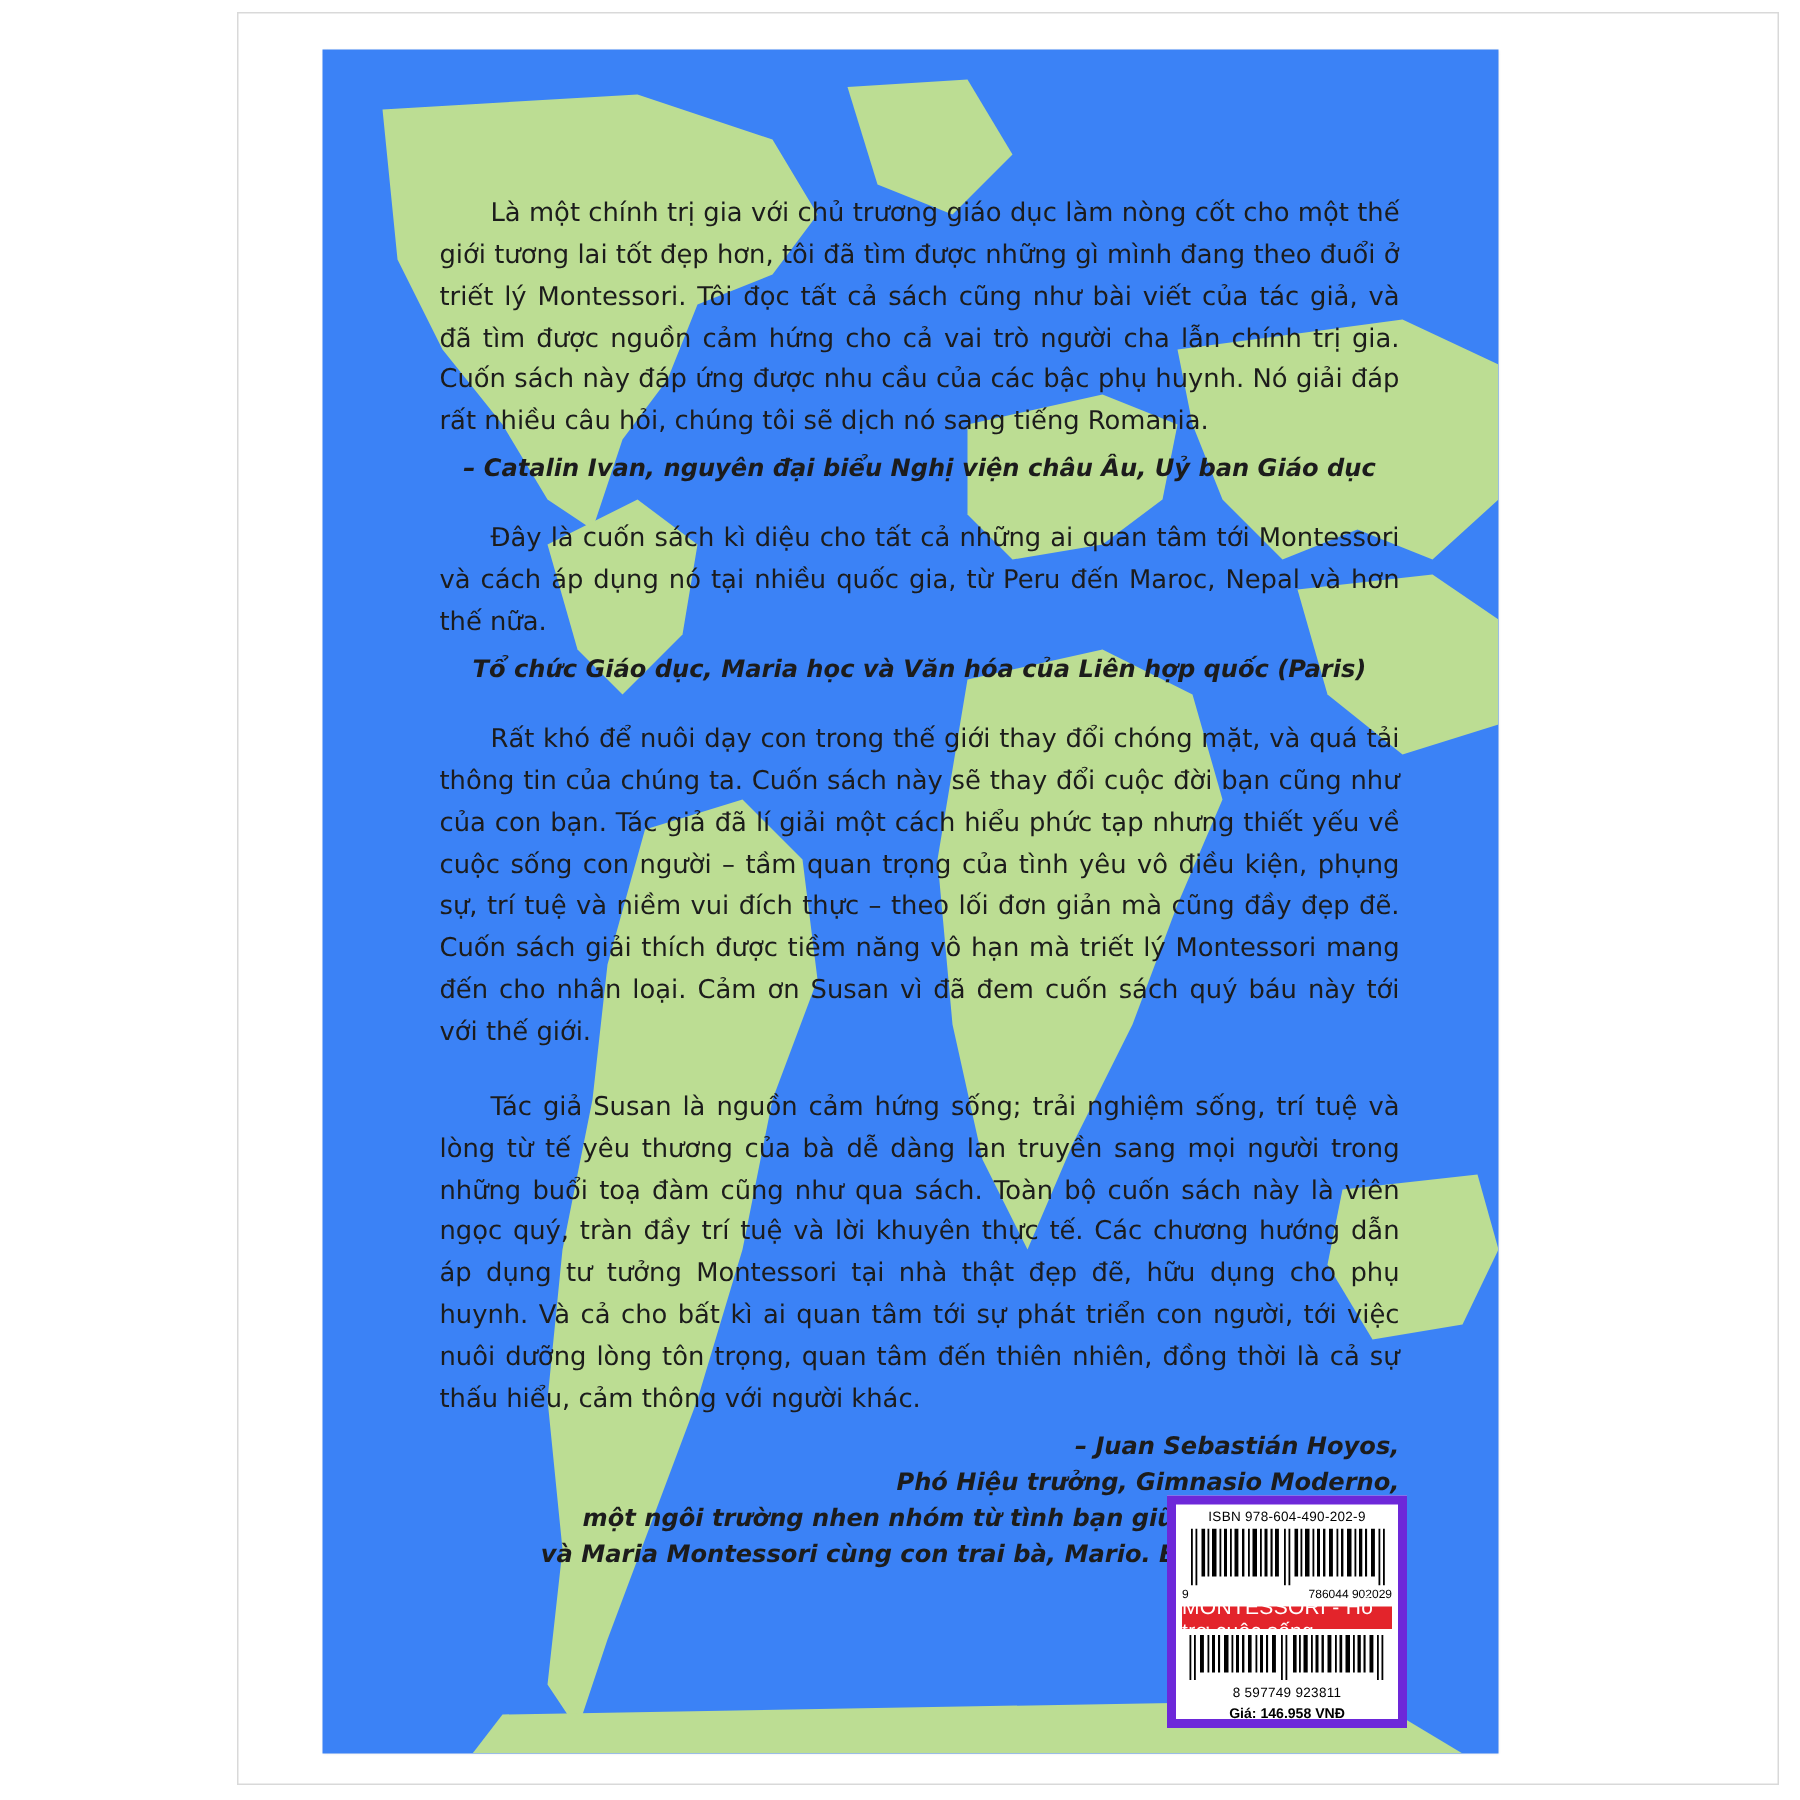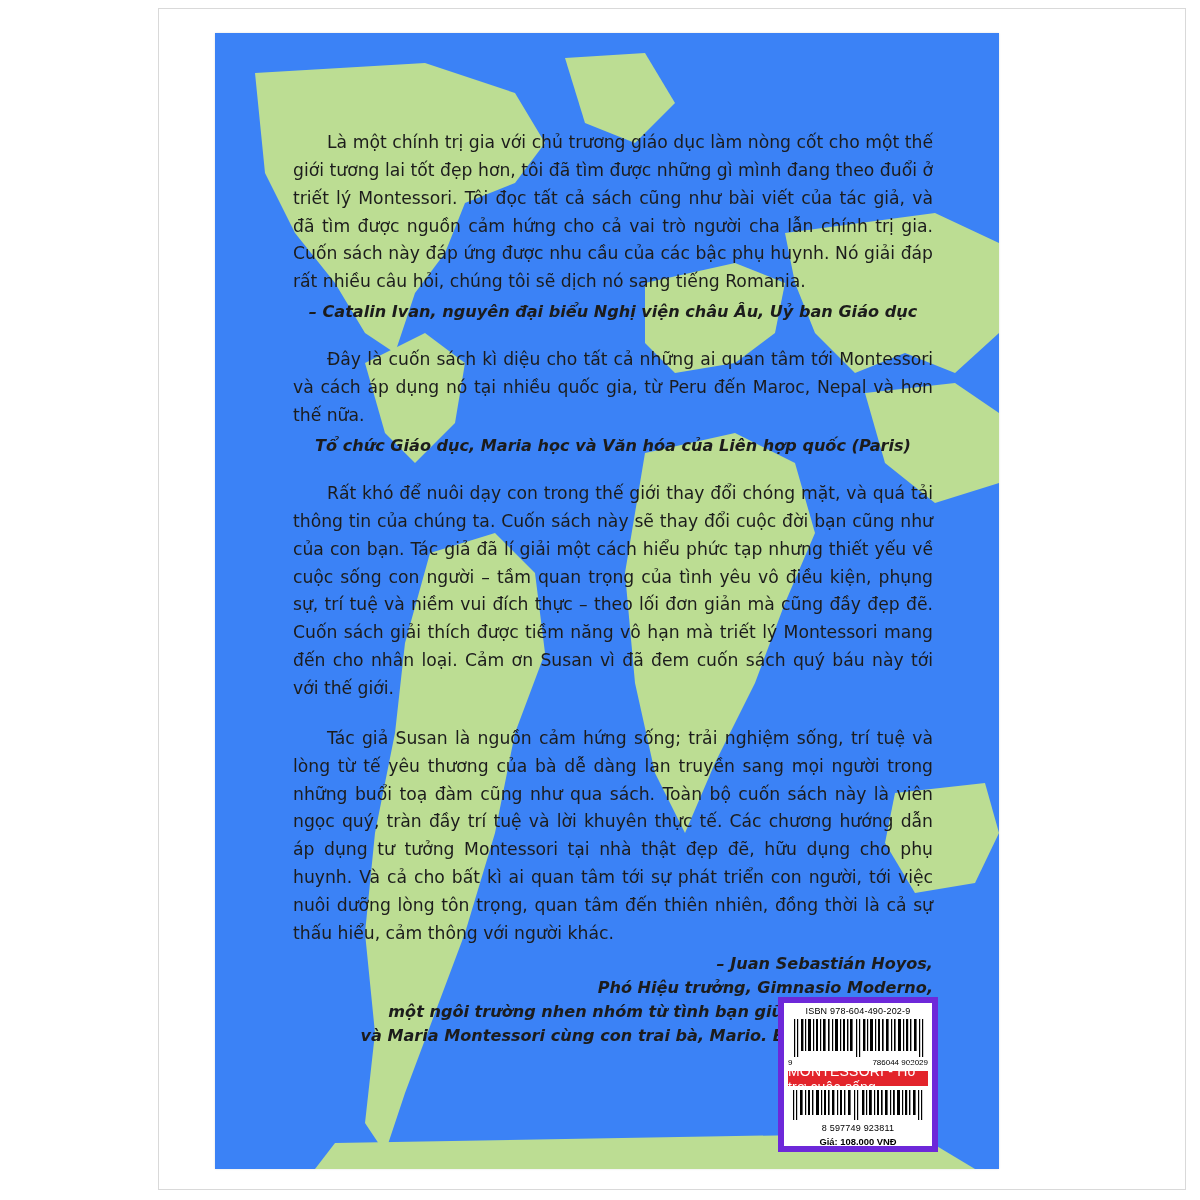--- a/index.html
+++ b/index.html
@@ -302,17 +302,17 @@
               <rect x="117" y="0" width="2.2" height="25"></rect>
             <rect x="121" y="0" width="1.4" height="25"></rect>
               <rect x="125" y="0" width="2.6" height="25"></rect>
             <rect x="130" y="0" width="1.2" height="30"></rect>
               <rect x="133" y="0" width="1.2" height="30"></rect>
           </g>
         </svg>
       </div>
       <div class="isbn-text">8 597749 923811</div>
 
-      <div class="price">Giá: 108.000 VNĐ</div>
+      <div class="price">Giá: 146.958 VNĐ</div>
     </div>
 
   </div>
 </div>
 
 </body></html>

